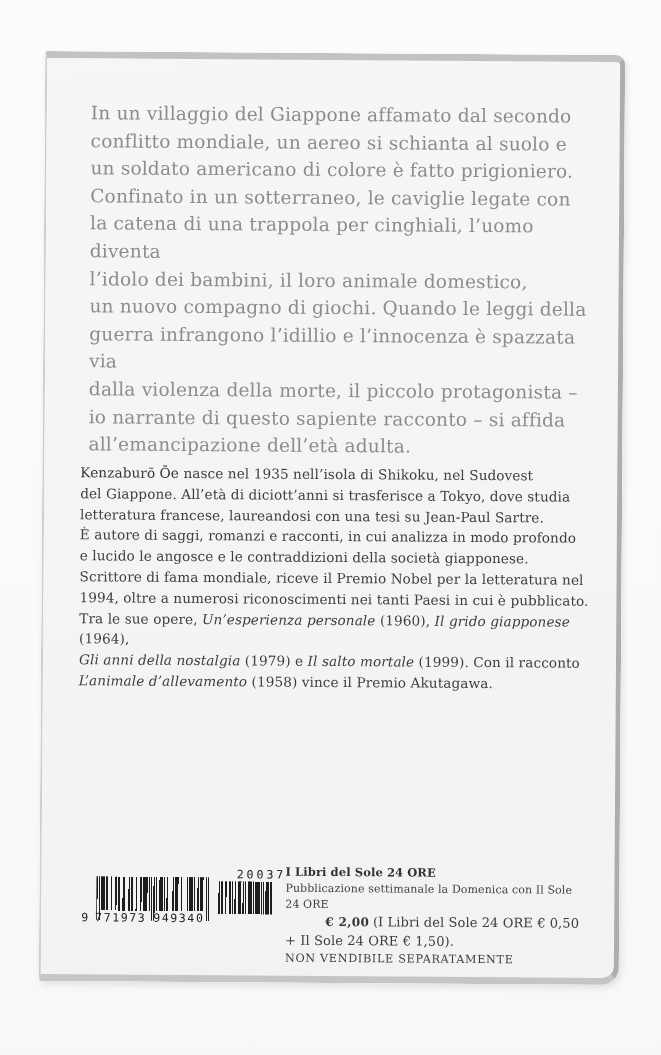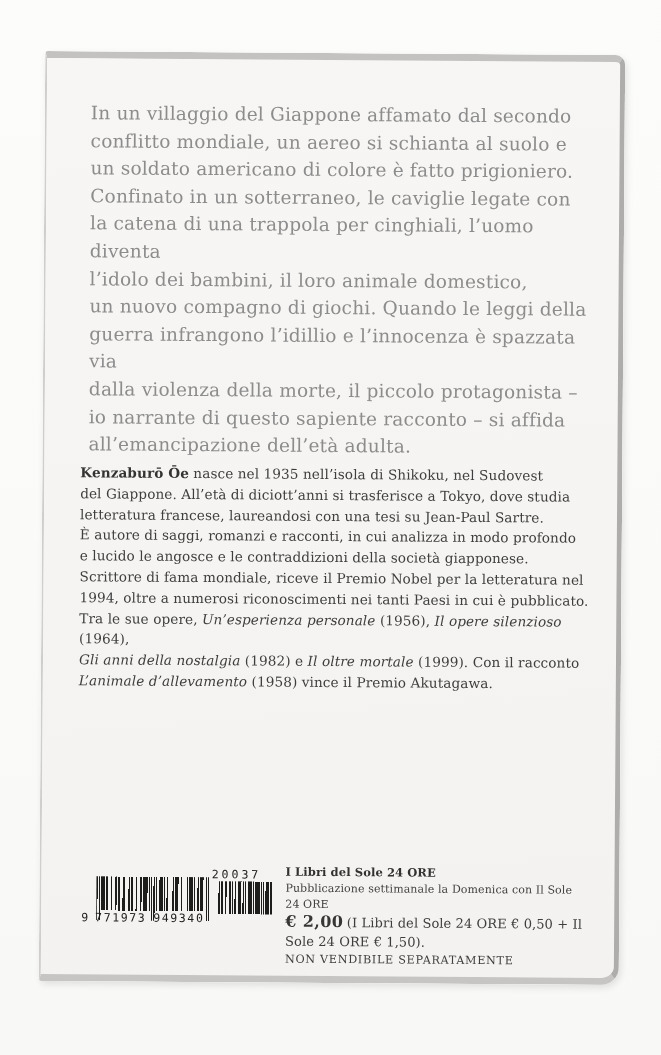--- a/index.html
+++ b/index.html
@@ -28,47 +28,47 @@
   .synopsis{
     position:absolute;left:44px;top:41px;margin:0;width:505px;
     font-size:18.5px;line-height:27.6px;letter-spacing:0.2px;
     color:#8c8c8c;white-space:pre-line;
   }
   .bio{
     position:absolute;left:36px;top:404px;margin:0;width:510px;
     font-size:13.6px;line-height:20.8px;letter-spacing:0.1px;
     color:#3e3e3e;white-space:pre-line;
   }
-  .bio .seg-b{font-weight:bold;color:#333331;}
+  .bio .seg-b{font-weight:normal;color:#333331;}
   .bio .seg-i{font-style:italic;}
   .footer{position:absolute;left:0;top:804px;width:100%;height:90px;}
   .barcode-wrap{position:absolute;left:40px;top:6px;width:200px;height:66px;}
   #ean-svg{position:absolute;left:15px;top:8px;width:113px;height:44px;}
   #ean-svg rect,#addon-svg rect{fill:#1d1d1b;}
   .ean-digits{
     position:absolute;left:0;top:42px;
     font-family:"DejaVu Sans Mono", monospace;
     font-size:11.5px;color:#1d1d1b;white-space:nowrap;
   }
   .ean-digits .d1{margin-right:7px;}
   .ean-digits .d2{letter-spacing:1.6px;margin-right:7px;}
   .ean-digits .d3{letter-spacing:1.6px;}
   .addon-digits{
-    position:absolute;left:126px;top:-2px;width:58px;text-align:center;
+    position:absolute;left:151px;top:-2px;width:58px;text-align:center;
     font-family:"DejaVu Sans Mono", monospace;
     font-size:11.5px;letter-spacing:3px;color:#1d1d1b;
   }
   #addon-svg{position:absolute;left:136px;top:12px;width:55px;height:33px;}
   .pub{
     position:absolute;left:244px;top:0;width:300px;
     color:#3e3e3e;font-size:11px;line-height:16px;letter-spacing:0.1px;
   }
   .pub-title{font-weight:bold;font-size:11.5px;color:#33312f;line-height:17px;}
   .price-line{line-height:18px;}
-  .price-main{font-size:16px;font-weight:bold;letter-spacing:0.4px;color:#38363.4;color:#383634;}
+  .price-main{font-size:12px;font-weight:bold;letter-spacing:0.4px;color:#38363.4;color:#383634;margin-left:40px;}
   .price-detail{font-size:13px;}
   .nonvend{font-size:11.2px;letter-spacing:0.7px;}
 </style>
 </head>
 <body>
 
 <div class="photo-bg">
   <div class="cover">
 
     <p class="synopsis">In un villaggio del Giappone affamato dal secondo
@@ -83,22 +83,22 @@
 io narrante di questo sapiente racconto – si affida
 all’emancipazione dell’età adulta.</p>
 
     <p class="bio"><span class="seg-b">Kenzaburō Ōe</span><span> nasce nel 1935 nell’isola di Shikoku, nel Sudovest
 del Giappone. All’età di diciott’anni si trasferisce a Tokyo, dove studia
 letteratura francese, laureandosi con una tesi su Jean-Paul Sartre.
 È autore di saggi, romanzi e racconti, in cui analizza in modo profondo
 e lucido le angosce e le contraddizioni della società giapponese.
 Scrittore di fama mondiale, riceve il Premio Nobel per la letteratura nel
 1994, oltre a numerosi riconoscimenti nei tanti Paesi in cui è pubblicato.
-Tra le sue opere, </span><span class="seg-i">Un’esperienza personale</span><span> (1956), </span><span class="seg-i">Il opere silenzioso</span><span> (1964),
-</span><span class="seg-i">Gli anni della nostalgia</span><span> (1982) e </span><span class="seg-i">Il oltre mortale</span><span> (1999). Con il racconto
+Tra le sue opere, </span><span class="seg-i">Un’esperienza personale</span><span> (1960), </span><span class="seg-i">Il grido giapponese</span><span> (1964),
+</span><span class="seg-i">Gli anni della nostalgia</span><span> (1979) e </span><span class="seg-i">Il salto mortale</span><span> (1999). Con il racconto
 </span><span class="seg-i">L’animale d’allevamento</span><span> (1958) vince il Premio Akutagawa.</span></p>
 
     <div class="footer">
 
       <div class="barcode-wrap">
         <svg id="ean-svg" preserveAspectRatio="none" shape-rendering="crispEdges" viewBox="0 0 95 44">
             <rect x="0" y="0" width="1" height="44"></rect>
             <rect x="2" y="0" width="1" height="44"></rect>
             <rect x="4" y="0" width="1" height="34"></rect>
             <rect x="5" y="0" width="1" height="34"></rect>

